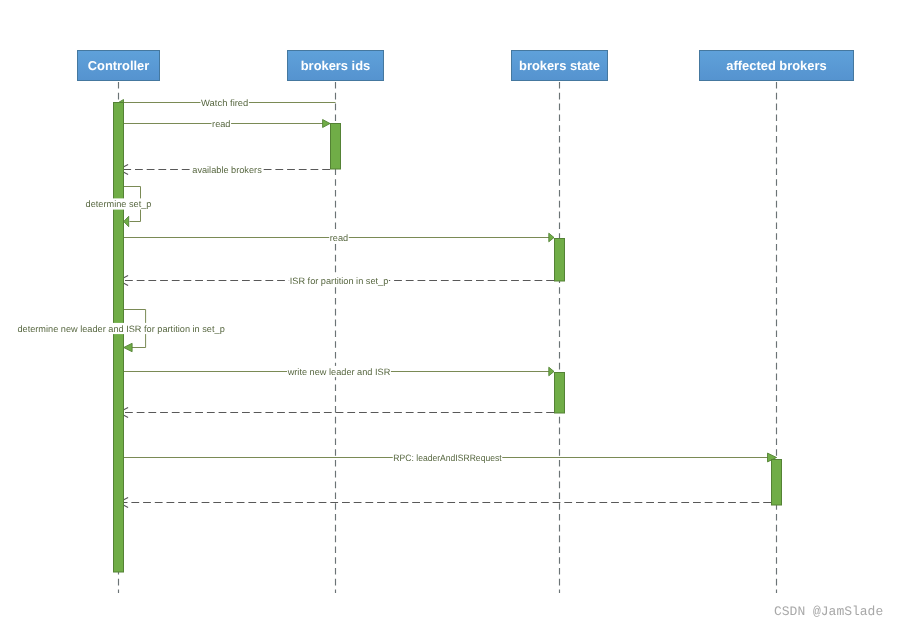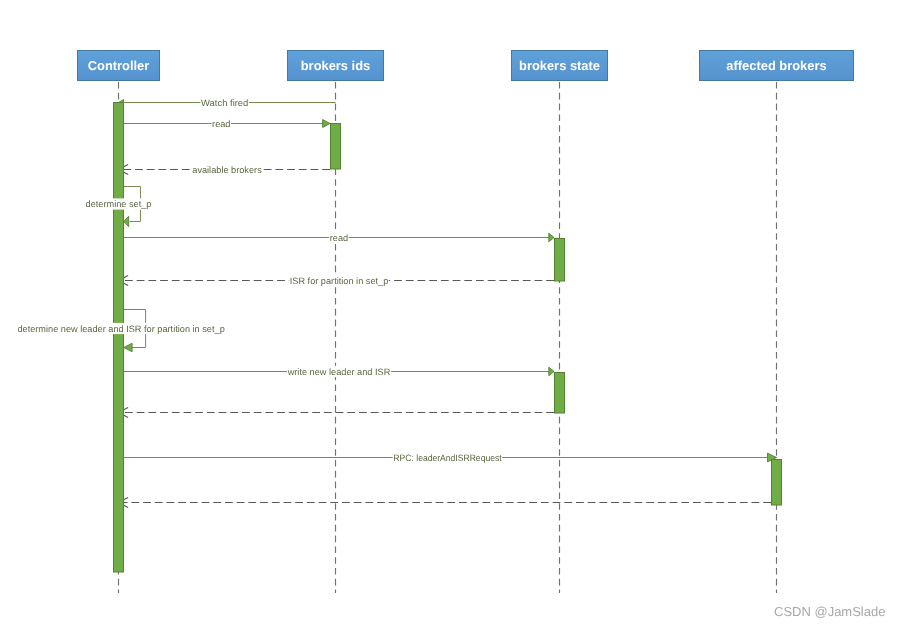--- a/index.html
+++ b/index.html
@@ -3,21 +3,21 @@
 <meta charset="utf-8">
 <title>Sequence Diagram</title>
 <style>
   html,body{margin:0;padding:0;background:#ffffff;}
   body{width:900px;height:627px;overflow:hidden;font-family:"Liberation Sans",sans-serif;-webkit-font-smoothing:antialiased;text-rendering:geometricPrecision;}
   #canvas{position:relative;width:900px;height:627px;background:#ffffff;overflow:hidden;}
   svg#diagram{position:absolute;left:0;top:0;width:900px;height:627px;display:block;shape-rendering:auto;}
   svg text{-webkit-font-smoothing:antialiased;}
   text.participant-label{font-family:"Liberation Sans",sans-serif;font-size:12.9px;font-weight:bold;fill:#ffffff;text-anchor:middle;}
   text.msg-label{font-family:"Liberation Sans",sans-serif;font-size:9.2px;fill:#56663f;text-anchor:middle;-webkit-font-smoothing:antialiased;}
-  .watermark{position:absolute;font-family:Liberation Sans, sans-serif;font-size:13px;color:#a8a8a8;left:774px;top:604px;white-space:nowrap;}
+  .watermark{position:absolute;font-family:Liberation Mono, monospace;font-size:13px;color:#a8a8a8;left:774px;top:604px;white-space:nowrap;}
 </style>
 </head>
 <body>
 
 <div id="canvas">
   <svg id="diagram" viewBox="0 0 900 627">
     <defs id="svg-defs">
         <linearGradient id="boxGrad" x1="0" y1="0" x2="0" y2="1">
           <stop offset="0" stop-color="#5fa1da"></stop>
           <stop offset="1" stop-color="#5593cf"></stop>

